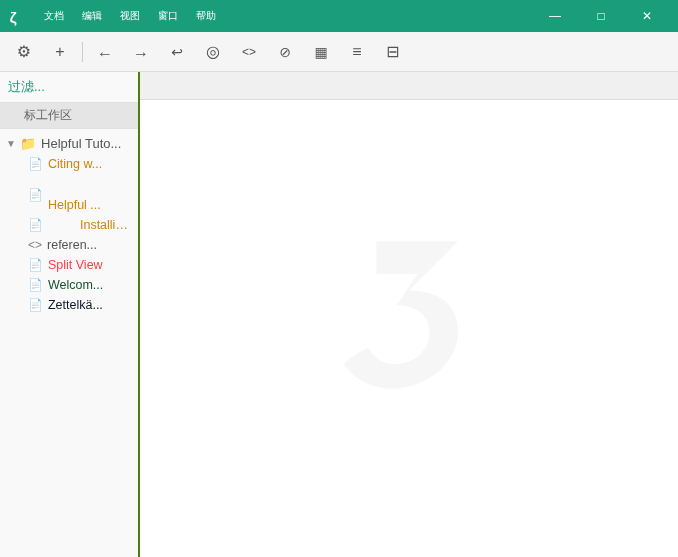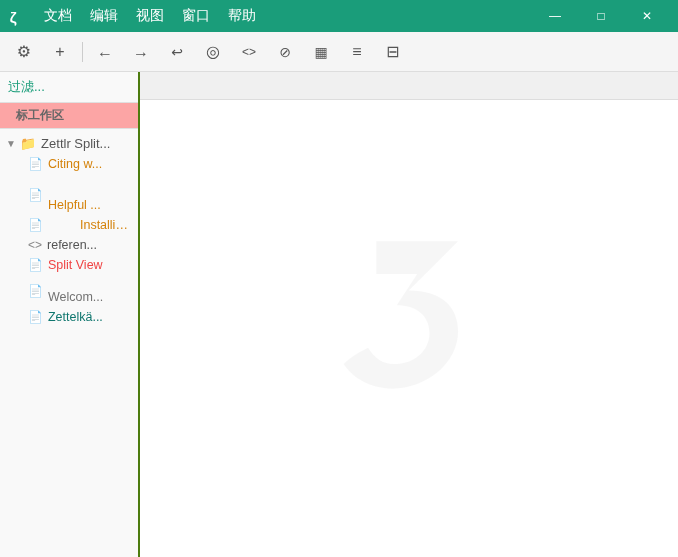--- a/index.html
+++ b/index.html
@@ -27,21 +27,21 @@
       height: 20px;
       margin-right: 8px;
     }
     .title-bar-menu {
       display: flex;
       gap: 2px;
       flex: 1;
     }
     .title-bar-menu-item {
       padding: 2px 8px;
-      font-size: 14px;
+      font-size: 10px;
       color: white;
       cursor: pointer;
       border-radius: 3px;
       font-family: Liberation Serif, serif;
     }
     .title-bar-controls {
       display: flex;
       gap: 0;
       margin-left: auto;
     }
@@ -102,26 +102,25 @@
     .sidebar-filter {
       padding: 6px 8px;
       border-bottom: 1px solid #e0e0e0;
     }
     .sidebar-filter a {
       color: #1a9d7a;
       text-decoration: none;
       font-size: 13px;
     }
     .sidebar-workspace-label {
-      padding: 4px 16px;
+      padding: 4px 24px;
       font-size: 12px;
       color: #666;
-      background: #fca5a5;
+      background: #e5e5e5;
       border-bottom: 1px solid #e0e0e0;
-      font-weight: bold;
     }
     .sidebar-tree {
       flex: 1;
       overflow-y: auto;
       padding: 4px 0;
     }
     .tree-folder {
       display: flex;
       align-items: center;
       padding: 3px 6px;
@@ -165,22 +164,22 @@
       overflow: hidden;
       text-overflow: ellipsis;
       white-space: nowrap;
       max-width: 85px;
     }
     .tree-file.citing .file-name { color: #d4820a; }
     .tree-file.helpful .file-name { color: #d4820a; margin-top: 21px; }
     .tree-file.installing .file-name { color: #d4820a; margin-left: 32px; }
     .tree-file.references .file-name { color: #555; text-align: right; }
     .tree-file.splitview .file-name { color: #ef4444; }
-    .tree-file.welcome .file-name { color: #737373; margin-top: 12px; }
-    .tree-file.zettelka .file-name { color: #0f766e; }
+    .tree-file.welcome .file-name { color: #14532d; }
+    .tree-file.zettelka .file-name { color: #0f172a; }
 
     
     .content-area {
       flex: 1;
       background: #fff;
       display: flex;
       align-items: center;
       justify-content: center;
       overflow: hidden;
       position: relative;
@@ -247,21 +246,21 @@
     <div class="sidebar-filter">
       <a href="#">过滤...</a>
     </div>
     <div class="sidebar-workspace-label">标工作区</div>
 
     <div class="sidebar-tree">
 
       <div class="tree-folder">
         <span class="chevron">▼</span>
         <span class="folder-icon">📁</span>
-        <span class="folder-name">Zettlr Split...</span>
+        <span class="folder-name">Helpful Tuto...</span>
       </div>
 
       <div class="tree-file citing">
         <span class="file-icon">📄</span>
         <span class="file-name">Citing w...</span>
       </div>
       <div class="tree-file helpful">
         <span class="file-icon">📄</span>
         <span class="file-name">Helpful ...</span>
       </div>

